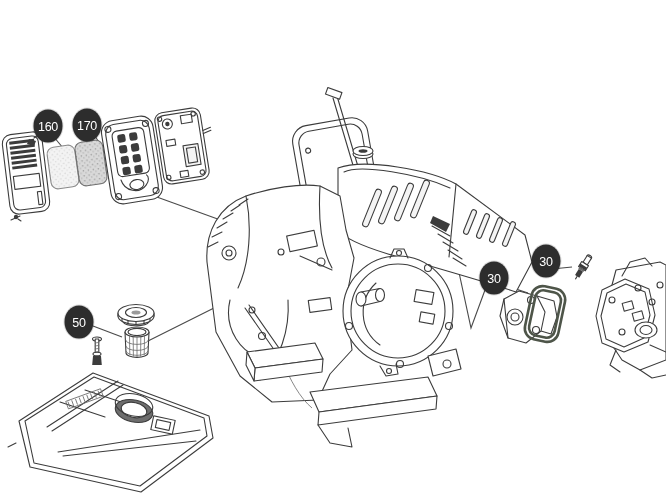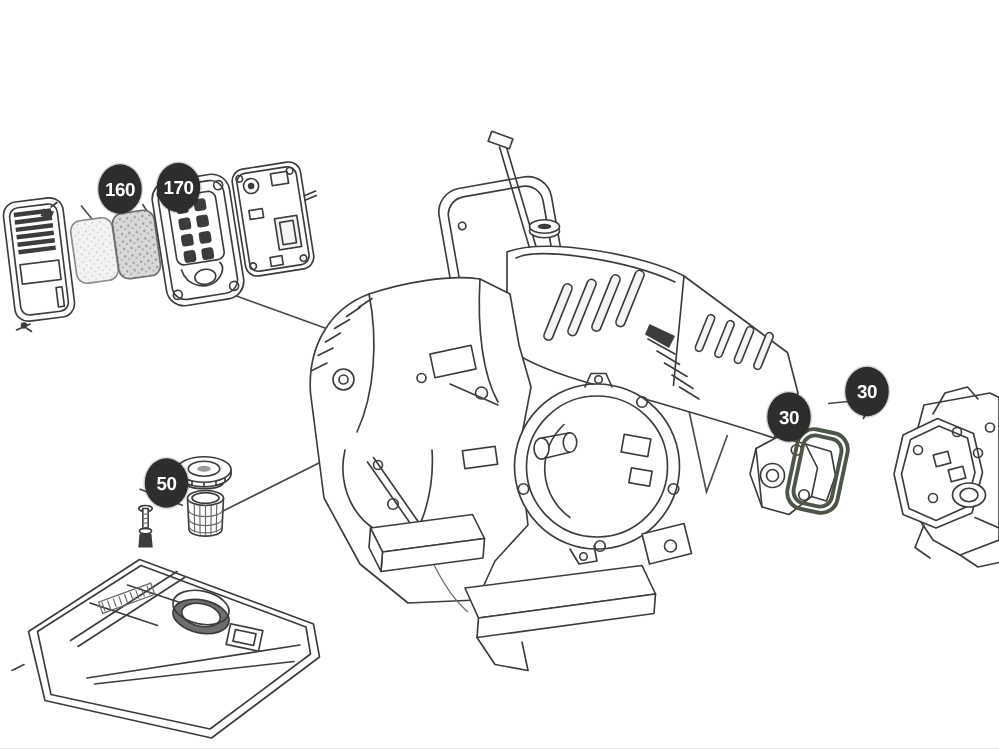--- a/index.html
+++ b/index.html
@@ -23,26 +23,25 @@
   .fl{stroke:var(--line);stroke-width:1.1;fill:#f4f4f4;stroke-linejoin:round;}
   .dk{fill:var(--line);stroke:none;}
   .thin{stroke:#6a6a6a;stroke-width:0.8;fill:none;}
   .leader{stroke:#4a4a4a;stroke-width:1.1;fill:none;}
   .gask{stroke:var(--gasket-accent);stroke-width:2.6;fill:none;}
   .callout{
     position:absolute;
     width:29px;height:33px;border-radius:50%;
     background:var(--callout-bg);color:var(--callout-text);
     display:flex;align-items:center;justify-content:center;
-    font-size:12.5px;font-weight:bold;letter-spacing:-0.3px;
+    font-size:12.5px;font-weight:normal;letter-spacing:-0.3px;
     transform:translate(-50%,-50%);
     box-shadow:0 0 0 1px rgba(0,0,0,0.15);
     cursor:pointer;
     user-select:none;
-    margin-left:32px;
   }
 </style>
 </head>
 <body>
 
 <div id="stage">
 
 <svg width="666" height="499" viewBox="0 0 666 499">
   <defs>
     <pattern id="spkL" width="5" height="5" patternUnits="userSpaceOnUse">

